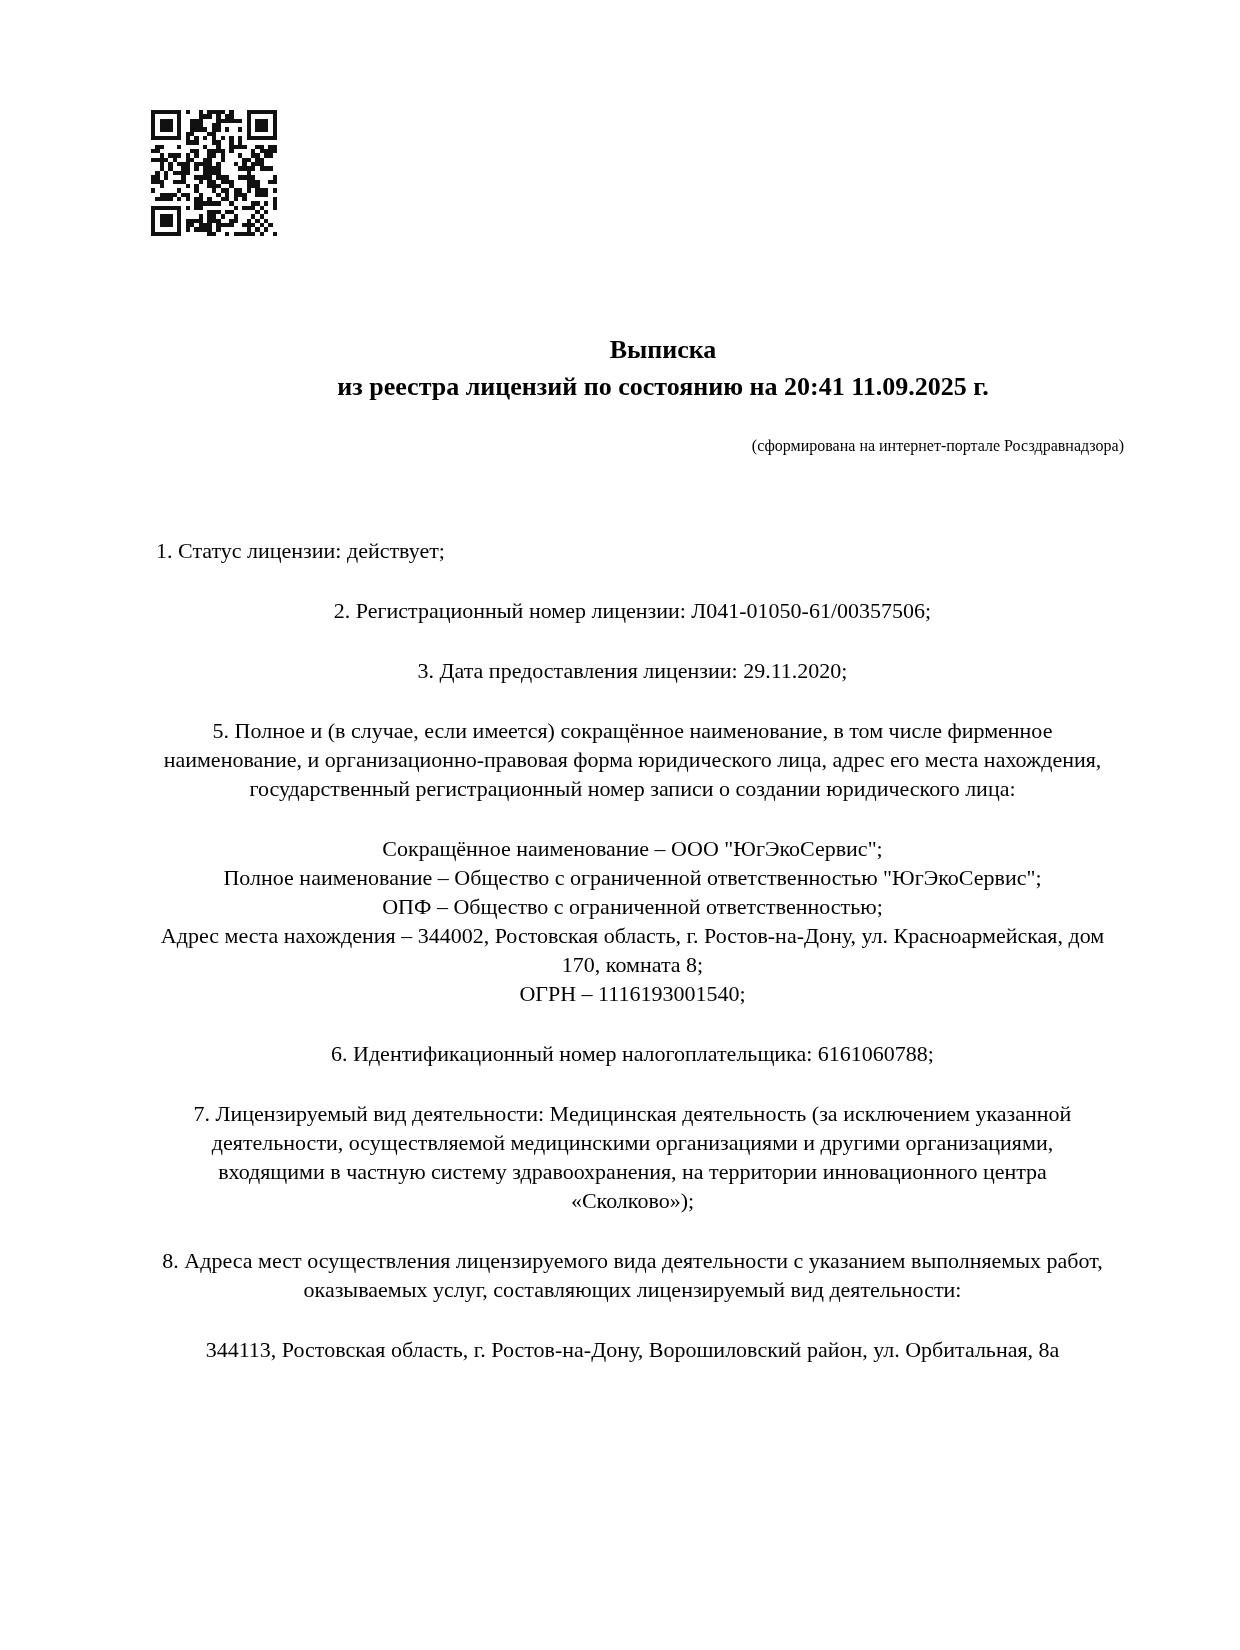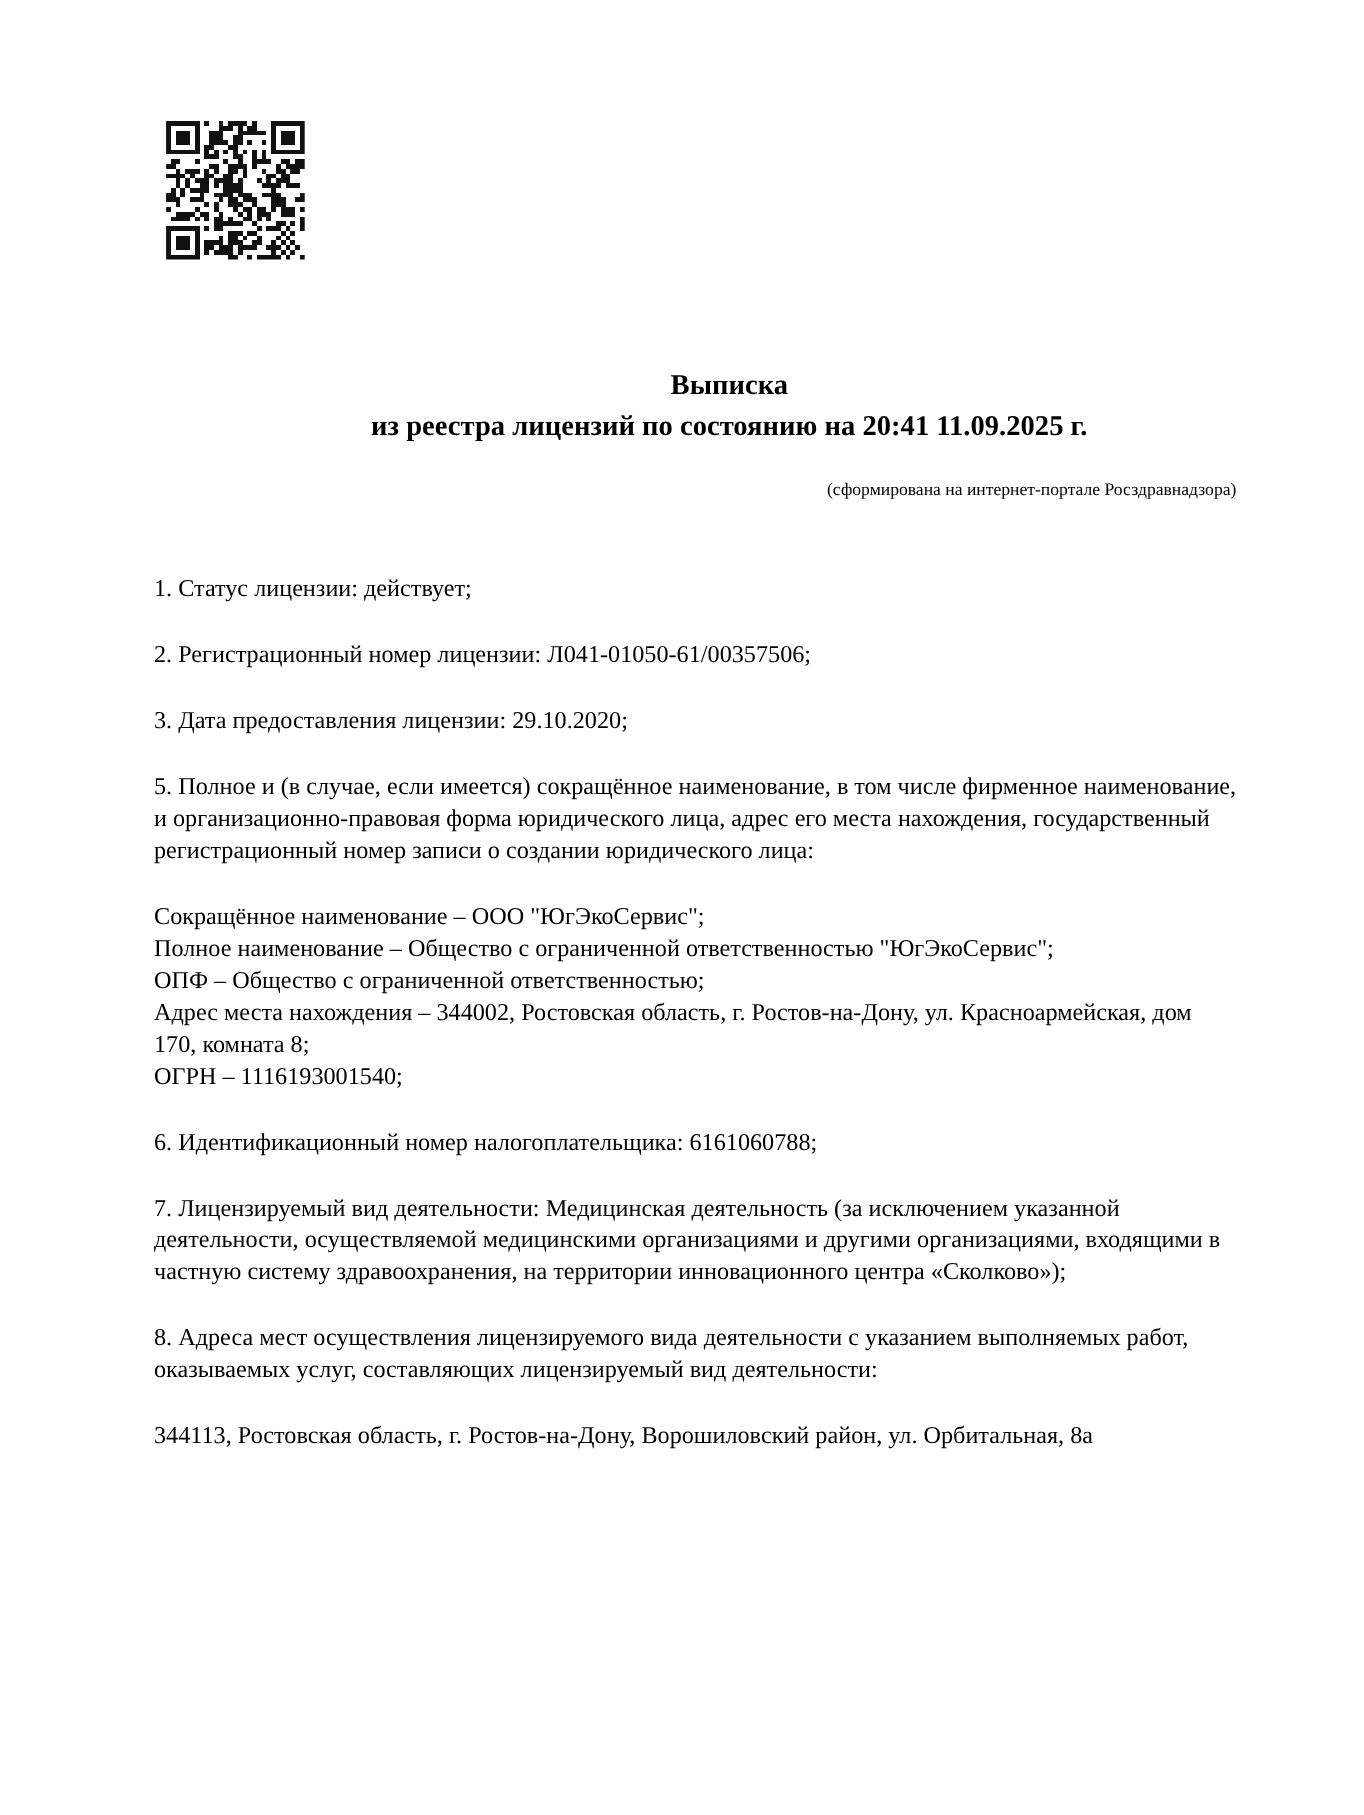--- a/index.html
+++ b/index.html
@@ -49,22 +49,22 @@
   }
   .doc-body {
     position: absolute;
     left: 140px;
     top: 520px;
     width: 985px;
     font-size: 22px;
     line-height: 29px;
     text-align: left;
   }
-  .para { margin: 0; }
-  .para + .para { margin-top: 31px; }
+  .para { margin: 16px; }
+  .para + .para { margin-top: 31px; text-align: center; }
   .line { display: block; }
 </style>
 </head>
 <body>
 
 <div class="page">
 
   <div class="qr">
     <svg id="qr-svg" viewBox="0 0 29 29" shape-rendering="crispEdges" aria-hidden="true">
         <g fill="#111111">
@@ -488,21 +488,21 @@
   <div class="title-block">
     <div>Выписка</div>
     <div>из реестра лицензий по состоянию на 20:41 11.09.2025 г.</div>
   </div>
 
   <div class="subtitle">(сформирована на интернет-портале Росздравнадзора)</div>
 
   <div class="doc-body">
     <p class="para">1. Статус лицензии: действует;</p>
     <p class="para">2. Регистрационный номер лицензии: Л041-01050-61/00357506;</p>
-    <p class="para">3. Дата предоставления лицензии: 29.10.2020;</p>
+    <p class="para">3. Дата предоставления лицензии: 29.11.2020;</p>
     <p class="para">5. Полное и (в случае, если имеется) сокращённое наименование, в том числе фирменное наименование, и организационно-правовая форма юридического лица, адрес его места нахождения, государственный регистрационный номер записи о создании юридического лица:</p>
     <p class="para">
       <span class="line">Сокращённое наименование – ООО "ЮгЭкоСервис";</span>
       <span class="line">Полное наименование – Общество с ограниченной ответственностью "ЮгЭкоСервис";</span>
       <span class="line">ОПФ – Общество с ограниченной ответственностью;</span>
       <span class="line">Адрес места нахождения – 344002, Ростовская область, г. Ростов-на-Дону, ул. Красноармейская, дом 170, комната 8;</span>
       <span class="line">ОГРН – 1116193001540;</span>
     </p>
     <p class="para">6. Идентификационный номер налогоплательщика: 6161060788;</p>
     <p class="para">7. Лицензируемый вид деятельности: Медицинская деятельность (за исключением указанной деятельности, осуществляемой медицинскими организациями и другими организациями, входящими в частную систему здравоохранения, на территории инновационного центра «Сколково»);</p>

